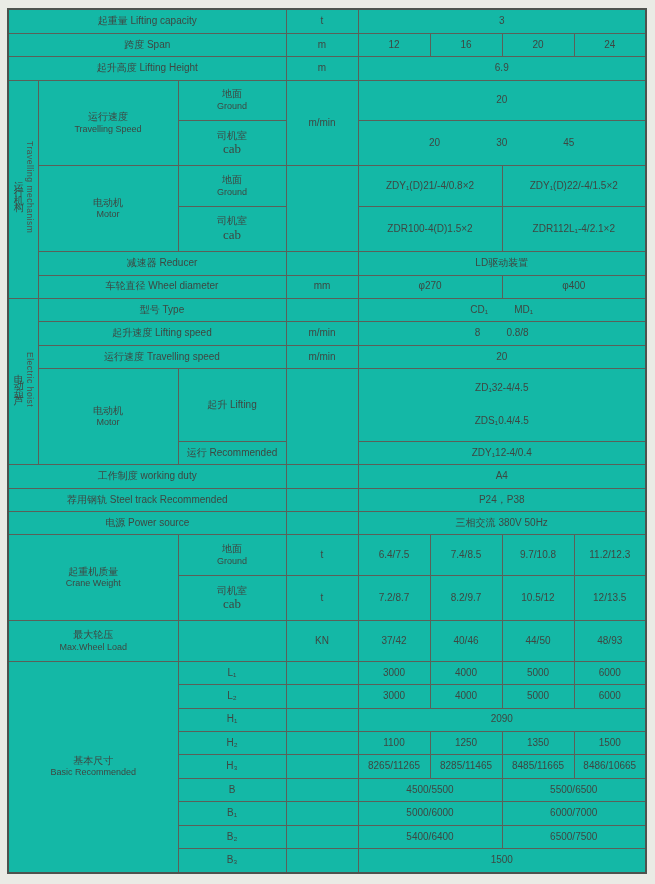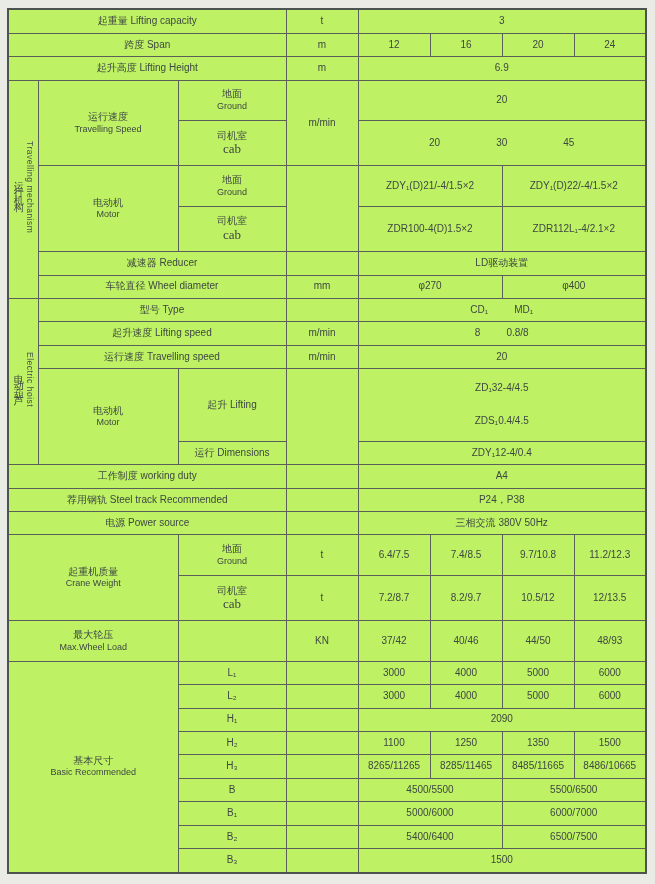--- a/index.html
+++ b/index.html
@@ -5,21 +5,21 @@
   html,body{margin:0;padding:0;}
   body{background:#e3e4de;}
   .page{
     width:655px;height:884px;box-sizing:border-box;
     background:#eaebe5;padding:8px 7px;
     font-family:"Liberation Sans","DejaVu Sans",sans-serif;
   }
   table.spec{
     border-collapse:collapse;table-layout:fixed;
     width:640px;height:866px;
-    background:#bef264;
+    background:#14b8a6;
     border:2px solid #4d534e;
   }
   td{
     border:1px solid #5a6059;
     text-align:center;vertical-align:middle;
     font-size:10px;color:#3e4742;
     padding:1px 2px;line-height:1.25;
     overflow:hidden;
   }
   .en{font-size:9px;}
@@ -116,21 +116,21 @@
               <span class="en">Motor</span>
             </div>
     </td>
     <td>
       <div class="lbl2">
               <span class="cn">地面</span>
               <span class="en">Ground</span>
             </div>
     </td>
     <td rowspan="2"></td>
-    <td colspan="2">ZDY₁(D)21/-4/1.5×2</td>
+    <td colspan="2">ZDY₁(D)21/-4/0.8×2</td>
     <td colspan="2">ZDY₁(D)22/-4/1.5×2</td>
   </tr>
 
   <tr>
     <td>
       <div class="lbl2"><span class="cn">司机室</span><span class="cab-en">cab</span></div>
     </td>
     <td colspan="2">ZDR100-4(D)1.5×2</td>
     <td colspan="2">ZDR112L₁-4/2.1×2</td>
   </tr>
@@ -193,21 +193,21 @@
     <td rowspan="2"></td>
     <td colspan="4">
       <div class="spread g20">
         <span>ZD₁32-4/4.5</span>
         <span>ZDS₁0.4/4.5</span>
       </div>
     </td>
   </tr>
 
   <tr>
-    <td>运行 Dimensions</td>
+    <td>运行 Recommended</td>
     <td colspan="4">ZDY₁12-4/0.4</td>
   </tr>
 
   <tr>
     <td colspan="3">工作制度 working duty</td>
     <td></td>
     <td colspan="4">A4</td>
   </tr>
 
   <tr>

